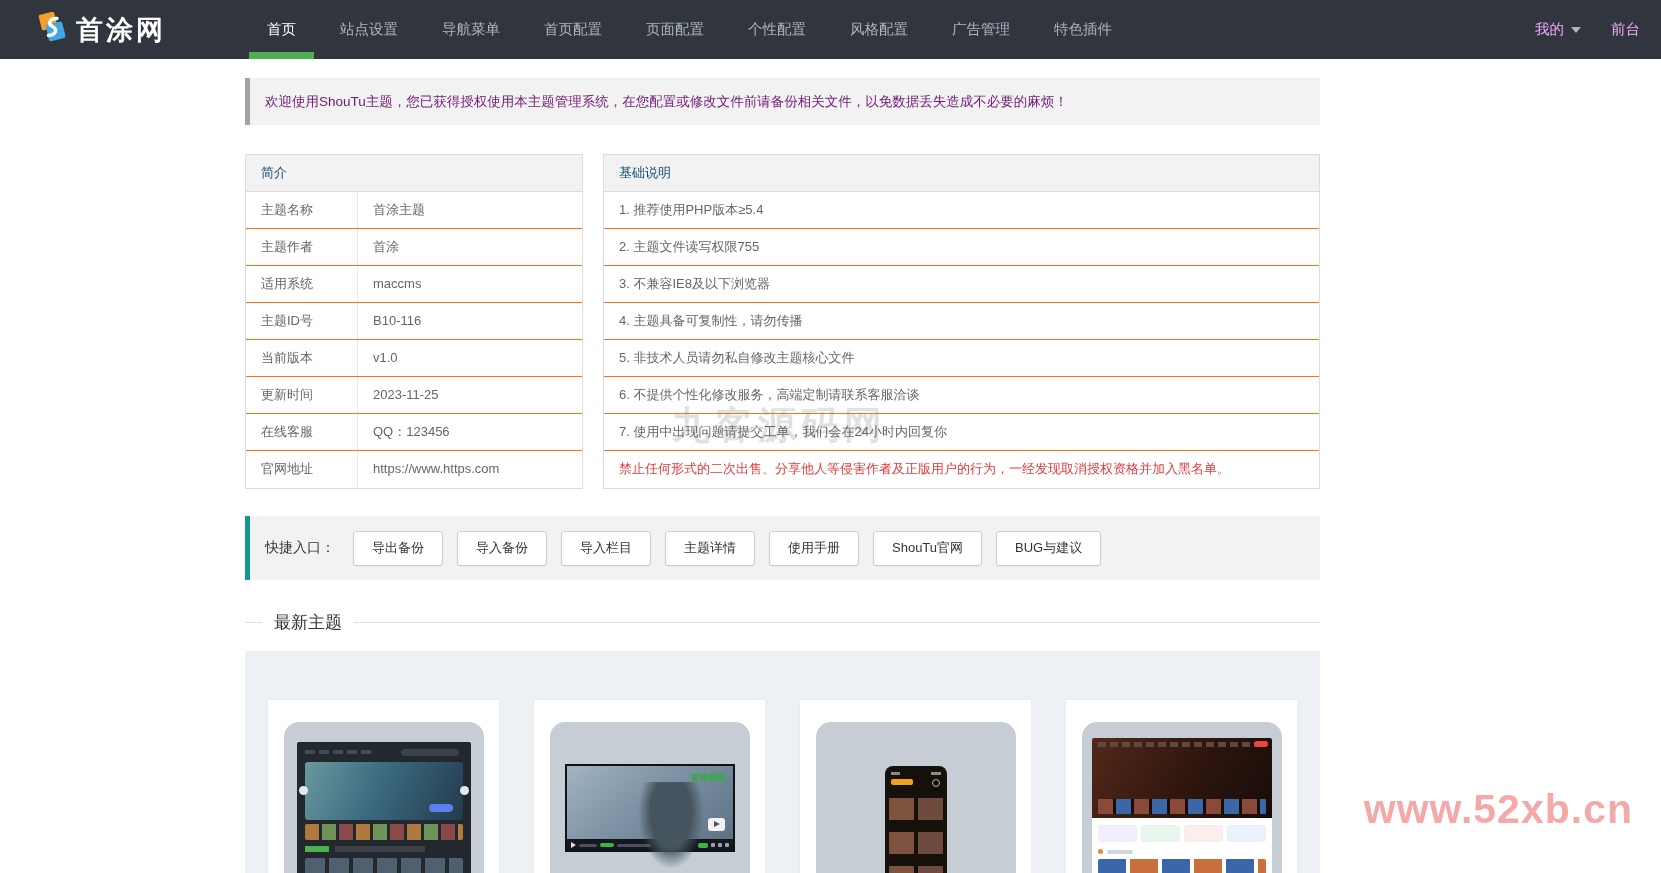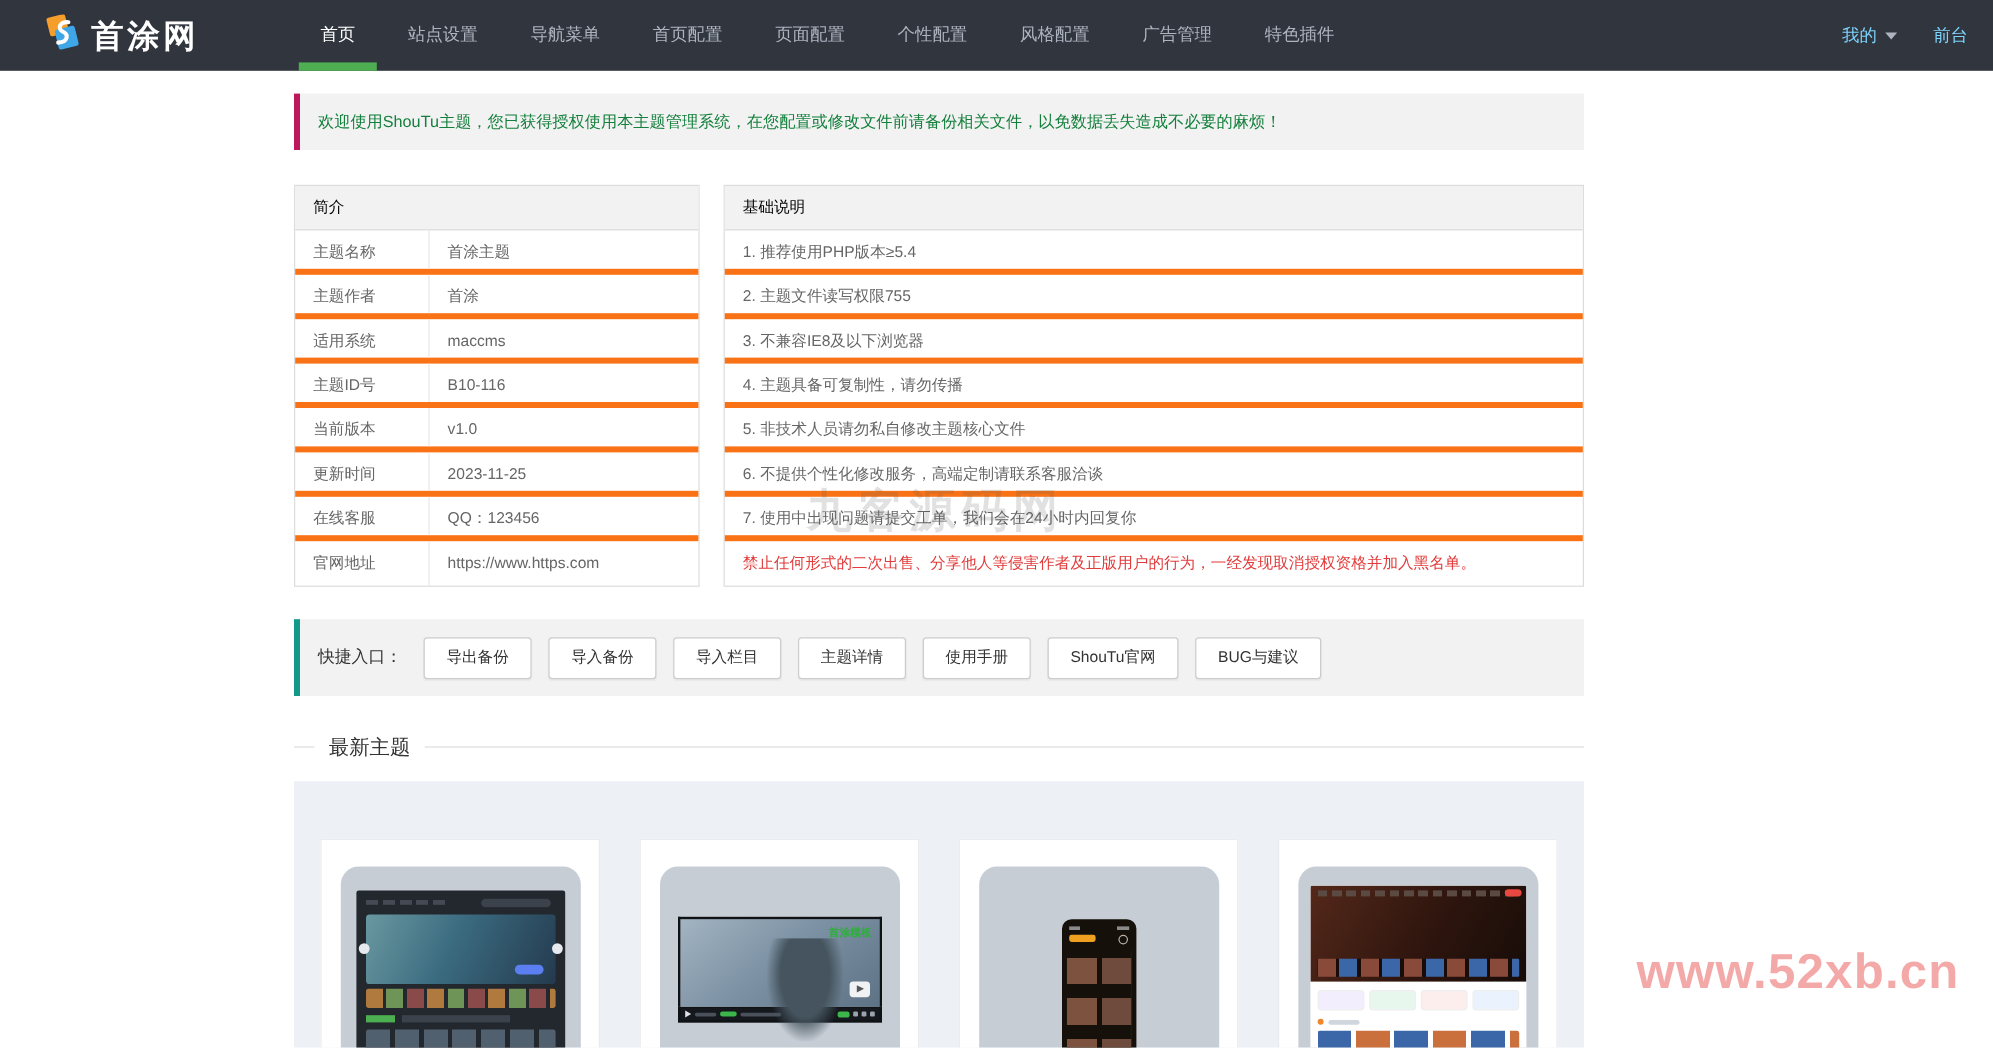--- a/index.html
+++ b/index.html
@@ -13,38 +13,38 @@
   .topbar { height:59px; background:#30353e; display:flex; align-items:center; }
   .logo { width:209px; margin-left:36px; display:flex; align-items:center; gap:9px; }
   .logo-text { color:#fff; font-size:27px; font-weight:bold; letter-spacing:3px; }
   .nav { display:flex; height:100%;text-align:center; }
   .nav-item { position:relative; padding:0 22px; line-height:59px; font-size:14.5px;
               color:#aeb4bf; cursor:pointer; white-space:nowrap; }
   .nav-item.active { color:#fff; }
   .nav-item.active::after { content:""; position:absolute; left:4px; right:4px; bottom:0;
               height:7px; background:#4fae52; }
   .nav-right { margin-left:auto; margin-right:21px; display:flex; gap:30px;
-              color:#7dd3fc; font-size:14.5px; }
+              color:#f0abfc; font-size:14.5px; }
   .nav-right .nr-item { display:flex; align-items:center; gap:7px; cursor:pointer; }
   .caret { width:0; height:0; border-left:5px solid transparent; border-right:5px solid transparent;
            border-top:6px solid #aeb4bf; display:inline-block; }
   
   .container { width:1075px; margin-left:245px; }
   
   .welcome { margin-top:19px; height:47px; line-height:47px; background:#f2f2f2;
-             border-left:5px solid #be185d; padding-left:15px; font-size:13.5px; color:#15803d; }
+             border-left:5px solid #a3a3a3; padding-left:15px; font-size:13.5px; color:#701a75; }
   
   .tables { display:flex; gap:20px; margin-top:29px; }
   .card-table { border:1px solid #dcdcdc; background:#fff; }
   .intro-table { width:338px; }
   .notes-table { flex:1; }
   .t-head { height:37px; line-height:36px; background:#f2f2f2; padding-left:15px;
-            font-size:13px; color:#000000; border-bottom:1px solid #dcdcdc; }
+            font-size:13px; color:#0c4a6e; border-bottom:1px solid #dcdcdc; }
   .t-row { height:37px; line-height:36px; display:flex; font-size:13px; color:#666;
-           border-bottom:5px solid #f97316; }
+           border-bottom:1px solid #f97316; }
   .t-row:last-child { border-bottom:none; }
   .t-label { width:112px; padding-left:15px; border-right:1px solid #e8e8e8; flex:none; }
   .t-value { padding-left:15px; }
   .t-note  { padding-left:15px; }
   .t-row.warning .t-note { color:#e23b3b; }
   
   .quick { margin-top:27px; height:64px; background:#f2f2f2; border-left:5px solid #12998a;
            display:flex; align-items:center; padding-left:15px; }
   .quick-label { font-size:14px; color:#333; margin-right:18px; }
   .q-btn { background:#fff; border:1px solid #ccc; border-radius:3px; height:35px;

